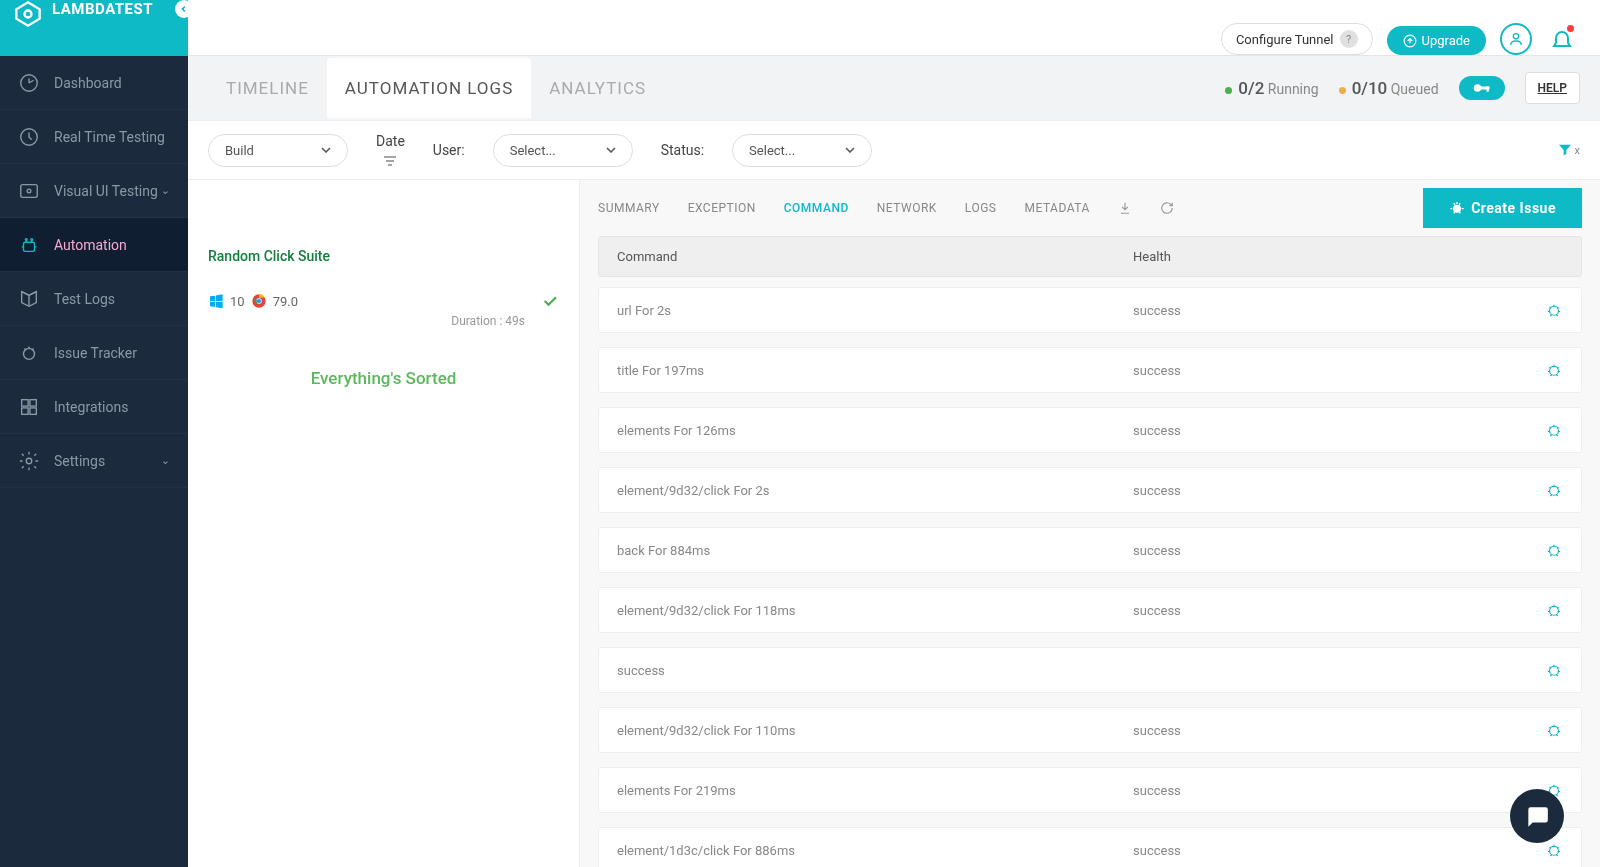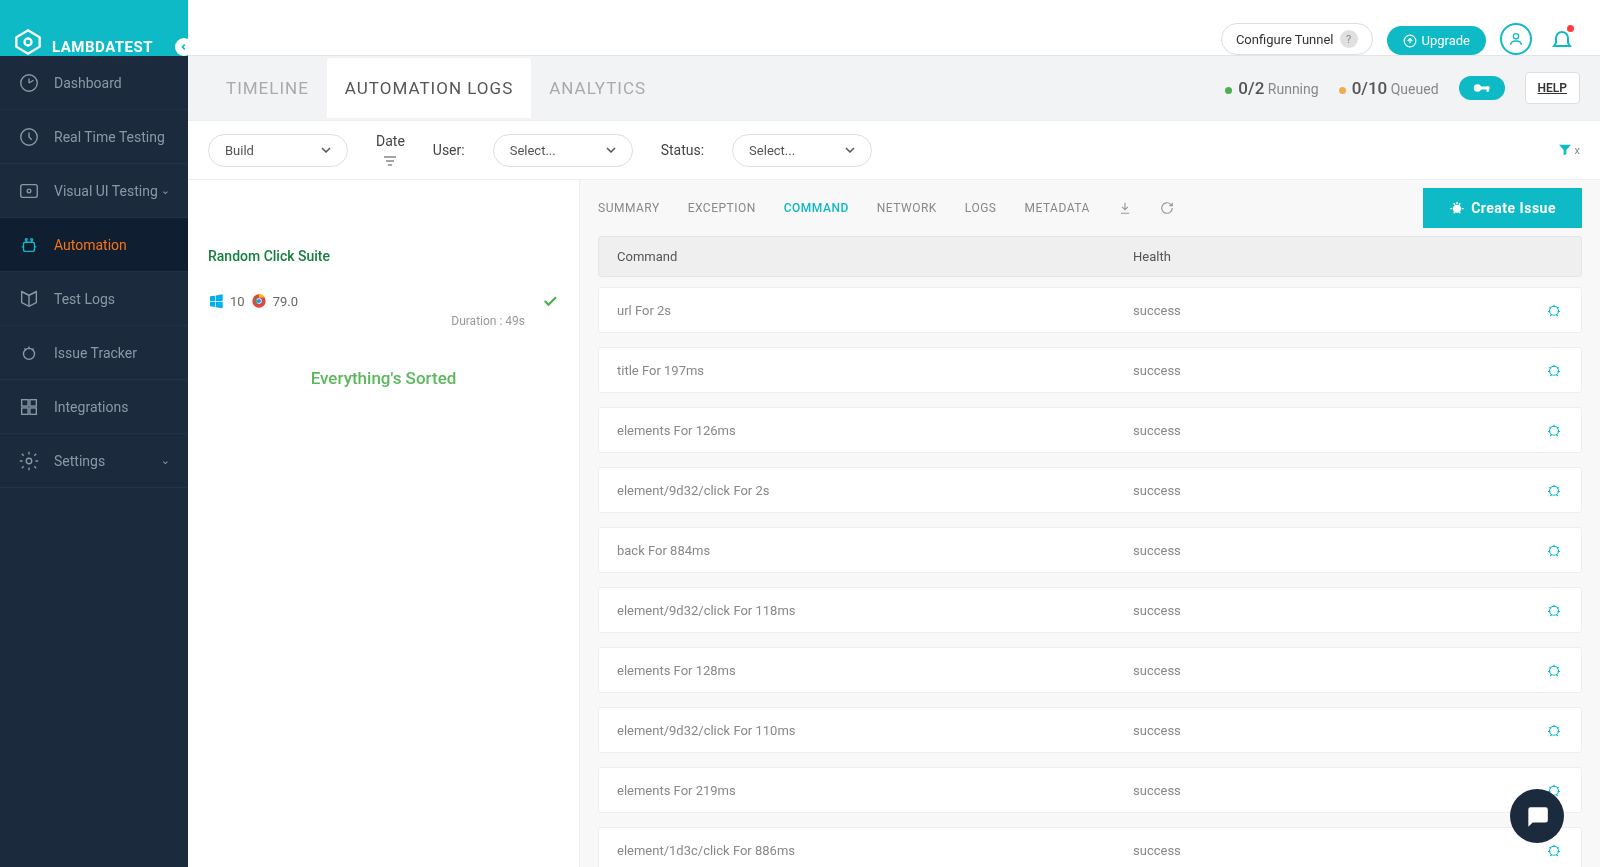--- a/index.html
+++ b/index.html
@@ -1,23 +1,23 @@
 <!DOCTYPE html>
 <html><head>
 <meta charset="utf-8">
 <style>
 * { margin:0; padding:0; box-sizing:border-box; font-family:-apple-system,BlinkMacSystemFont,"Segoe UI",Roboto,sans-serif; }
 body { background:#f5f5f5; width:1600px; height:867px; overflow:hidden; display:flex; }
 .sidebar { width:188px; background:#1b2a3d; color:#8899a6; display:flex; flex-direction:column; }
-.sidebar-header { background:#0ebac5; height:56px; display:flex; align-items:flex-end; padding:0 14px; color:#fff; position:relative; }
+.sidebar-header { background:#0ebac5; height:56px; display:flex; align-items:flex-start; padding:0 14px; color:#fff; position:relative; }
 .sidebar-header .logo-mark { width:28px; height:28px; margin-right:10px; }
 .sidebar-header .logo-text { font-weight:700; font-size:15px; letter-spacing:0.5px; }
 .sidebar-header .collapse { position:absolute; right:-5px; width:18px; height:18px; background:#fff; border-radius:50%; display:flex; align-items:center; justify-content:center; color:#0ebac5; font-size:11px; }
 .nav-item { height:54px; display:flex; align-items:center; padding:0 18px; font-size:14px; cursor:pointer; border-bottom:1px solid #223246; }
-.nav-item.active { background:#0f1e30; color:#f97316; }
+.nav-item.active { background:#0f1e30; color:#f9a8d4; }
 .nav-item .nav-icon { width:22px; height:22px; margin-right:14px; display:flex; align-items:center; justify-content:center; }
 .nav-item.active .nav-icon svg { stroke:#0ebac5; }
 .nav-item .chev { margin-left:auto; font-size:11px; }
 .main { flex:1; display:flex; flex-direction:column; background:#f2f3f4; }
 .topbar { height:56px; background:#fff; display:flex; align-items:flex-end; justify-content:flex-end; padding:0 22px; gap:14px; border-bottom:1px solid #e5e5e5; }
 .tunnel-btn { background:#fff; border:1px solid #ddd; border-radius:18px; padding:6px 14px; font-size:13px; color:#333; display:flex; align-items:center; gap:6px; }
 .tunnel-btn .q { width:18px; height:18px; background:#e0e0e0; border-radius:50%; color:#888; font-size:11px; display:flex; align-items:center; justify-content:center; }
 .upgrade-btn { background:#0ebac5; color:#fff; border:none; border-radius:18px; padding:7px 16px; font-size:13px; display:flex; align-items:center; gap:5px; }
 .icon-btn { width:32px; height:32px; border:2px solid #0ebac5; border-radius:50%; display:flex; align-items:center; justify-content:center; color:#0ebac5; position:relative; }
 .bell-btn { width:32px; height:32px; color:#0ebac5; display:flex; align-items:center; justify-content:center; position:relative; }
@@ -363,21 +363,20 @@
               <span>success</span>
               <span class="bug">
                 <svg width="18" height="18" viewBox="0 0 24 24" fill="none" stroke="#0ebac5" stroke-width="1.5">
                   <circle cx="12" cy="13" r="6"></circle>
                   <path d="M12 5v3M6 8l2 2M18 8l-2 2M4 14h3M17 14h3M7 20l2-2M17 20l-2-2"></path>
                 </svg>
               </span>
             </div>
           </div>
           <div class="cmd-row">
-            <div class="col1">elements For 128ms</div>
             <div class="col2">
               <span>success</span>
               <span class="bug">
                 <svg width="18" height="18" viewBox="0 0 24 24" fill="none" stroke="#0ebac5" stroke-width="1.5">
                   <circle cx="12" cy="13" r="6"></circle>
                   <path d="M12 5v3M6 8l2 2M18 8l-2 2M4 14h3M17 14h3M7 20l2-2M17 20l-2-2"></path>
                 </svg>
               </span>
             </div>
           </div>

